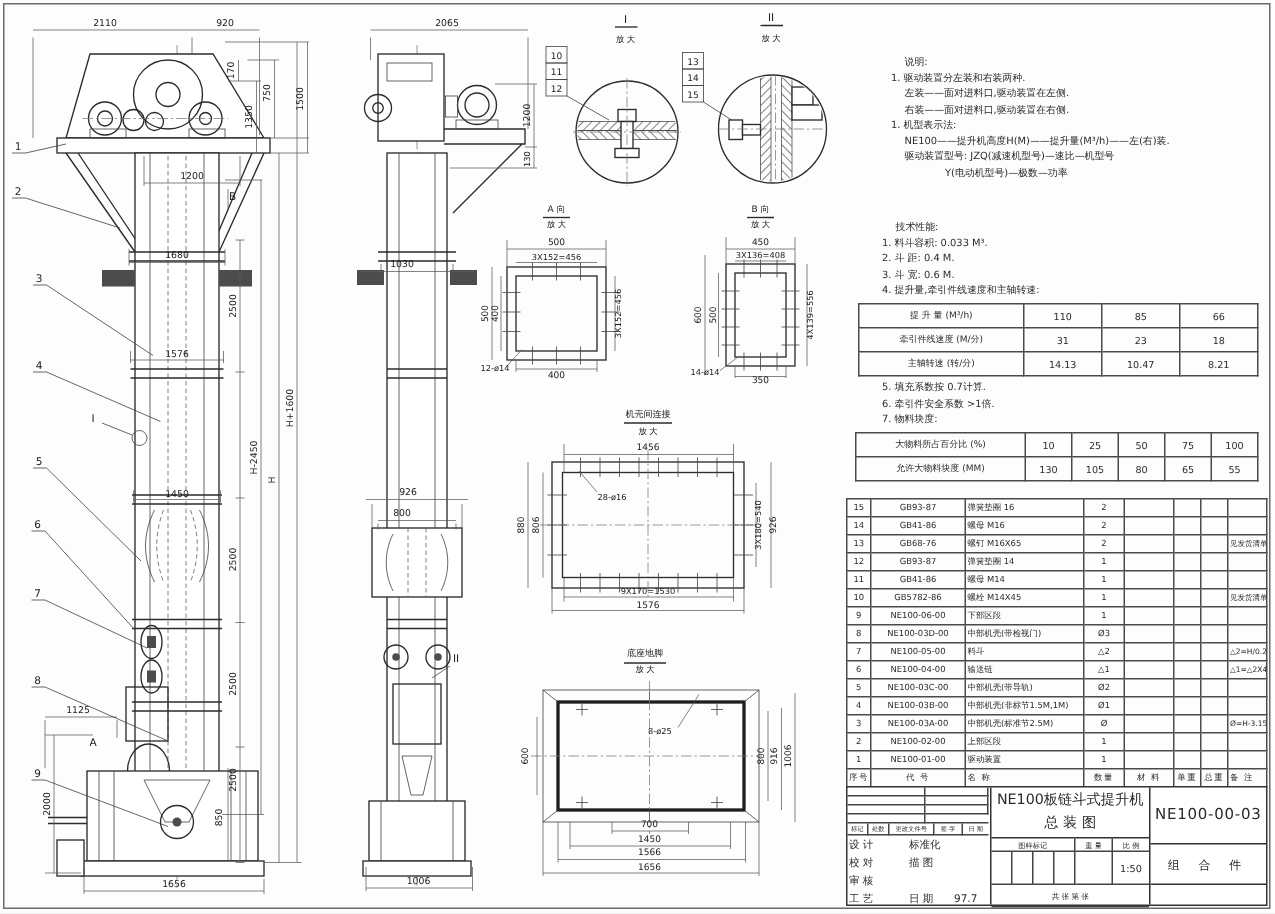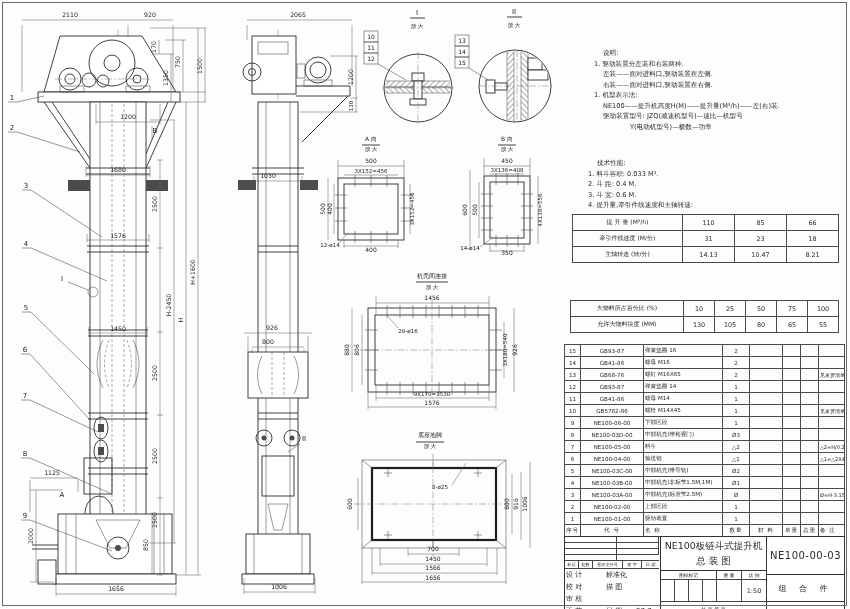--- a/index.html
+++ b/index.html
@@ -8,21 +8,21 @@
   svg{position:absolute;left:0;top:0;}
   svg text{fill:#1a1a1a;stroke:none;font-family:"DejaVu Sans",sans-serif;}
   .shp{fill:#fff;stroke:#2b2b2b;stroke-width:.9;}
   .ln{fill:none;stroke:#2b2b2b;stroke-width:.9;}
   .tn{fill:none;stroke:#454545;stroke-width:.55;}
   .dm{fill:none;stroke:#5a5a5a;stroke-width:.5;}
   .cl{fill:none;stroke:#777;stroke-width:.5;stroke-dasharray:7 2 1.5 2;}
   .dsh{fill:none;stroke:#555;stroke-width:.5;stroke-dasharray:3 2;}
   .fl{fill:#4c4c4c;stroke:none;}
   .tk{fill:none;stroke:#1e1e1e;stroke-width:2.2;}
-  .right{position:absolute;left:564px;top:12px;width:281px;height:579px;font-size:7px;color:#2a2a2a;}
+  .right{position:absolute;left:564px;top:0;width:281px;height:579px;font-size:7px;color:#2a2a2a;}
   .note-line{line-height:1.6;white-space:nowrap;font-size:6.6px;}
   .blk{position:absolute;}
   table{border-collapse:collapse;table-layout:fixed;}
   .ptab td{border:.8px solid #4a4a4a;text-align:center;font-size:6.4px;height:15px;padding:0 1px;overflow:hidden;white-space:nowrap;}
   .ptab td:first-child{font-size:6px;}
   .bom{width:281px;}
   .bom td{border:.8px solid #4a4a4a;font-size:5.6px;height:11px;padding:0 1px;text-align:center;overflow:hidden;white-space:nowrap;}
   .bom td:nth-child(1){width:13px;}
   .bom td:nth-child(2){width:60px;}
   .bom td:nth-child(3){width:76px;text-align:left;}
@@ -413,20 +413,27 @@
           </tr>
           <tr>
             <td>主轴转速  (转/分)</td>
             <td>14.13</td>
             <td>10.47</td>
             <td>8.21</td>
           </tr>
         </tbody>
   </table>
 
+  <div class="blk" style="top:253px;left:24px;">
+    <div>
+          <div class="note-line" style="padding-left: 0px;">5. 填充系数按 0.7计算.</div>
+          <div class="note-line" style="padding-left: 0px;">6. 牵引件安全系数 &gt;1倍.</div>
+          <div class="note-line" style="padding-left: 0px;">7. 物料块度:</div>
+        </div>
+  </div>
 
   <table class="ptab" style="position:absolute;top:288px;left:6px;width:268px;">
     <colgroup>
           <col style="width:113px">
           <col style="width:31px">
           <col style="width:31px">
           <col style="width:31px">
           <col style="width:31px">
           <col style="width:31px">
         </colgroup>

